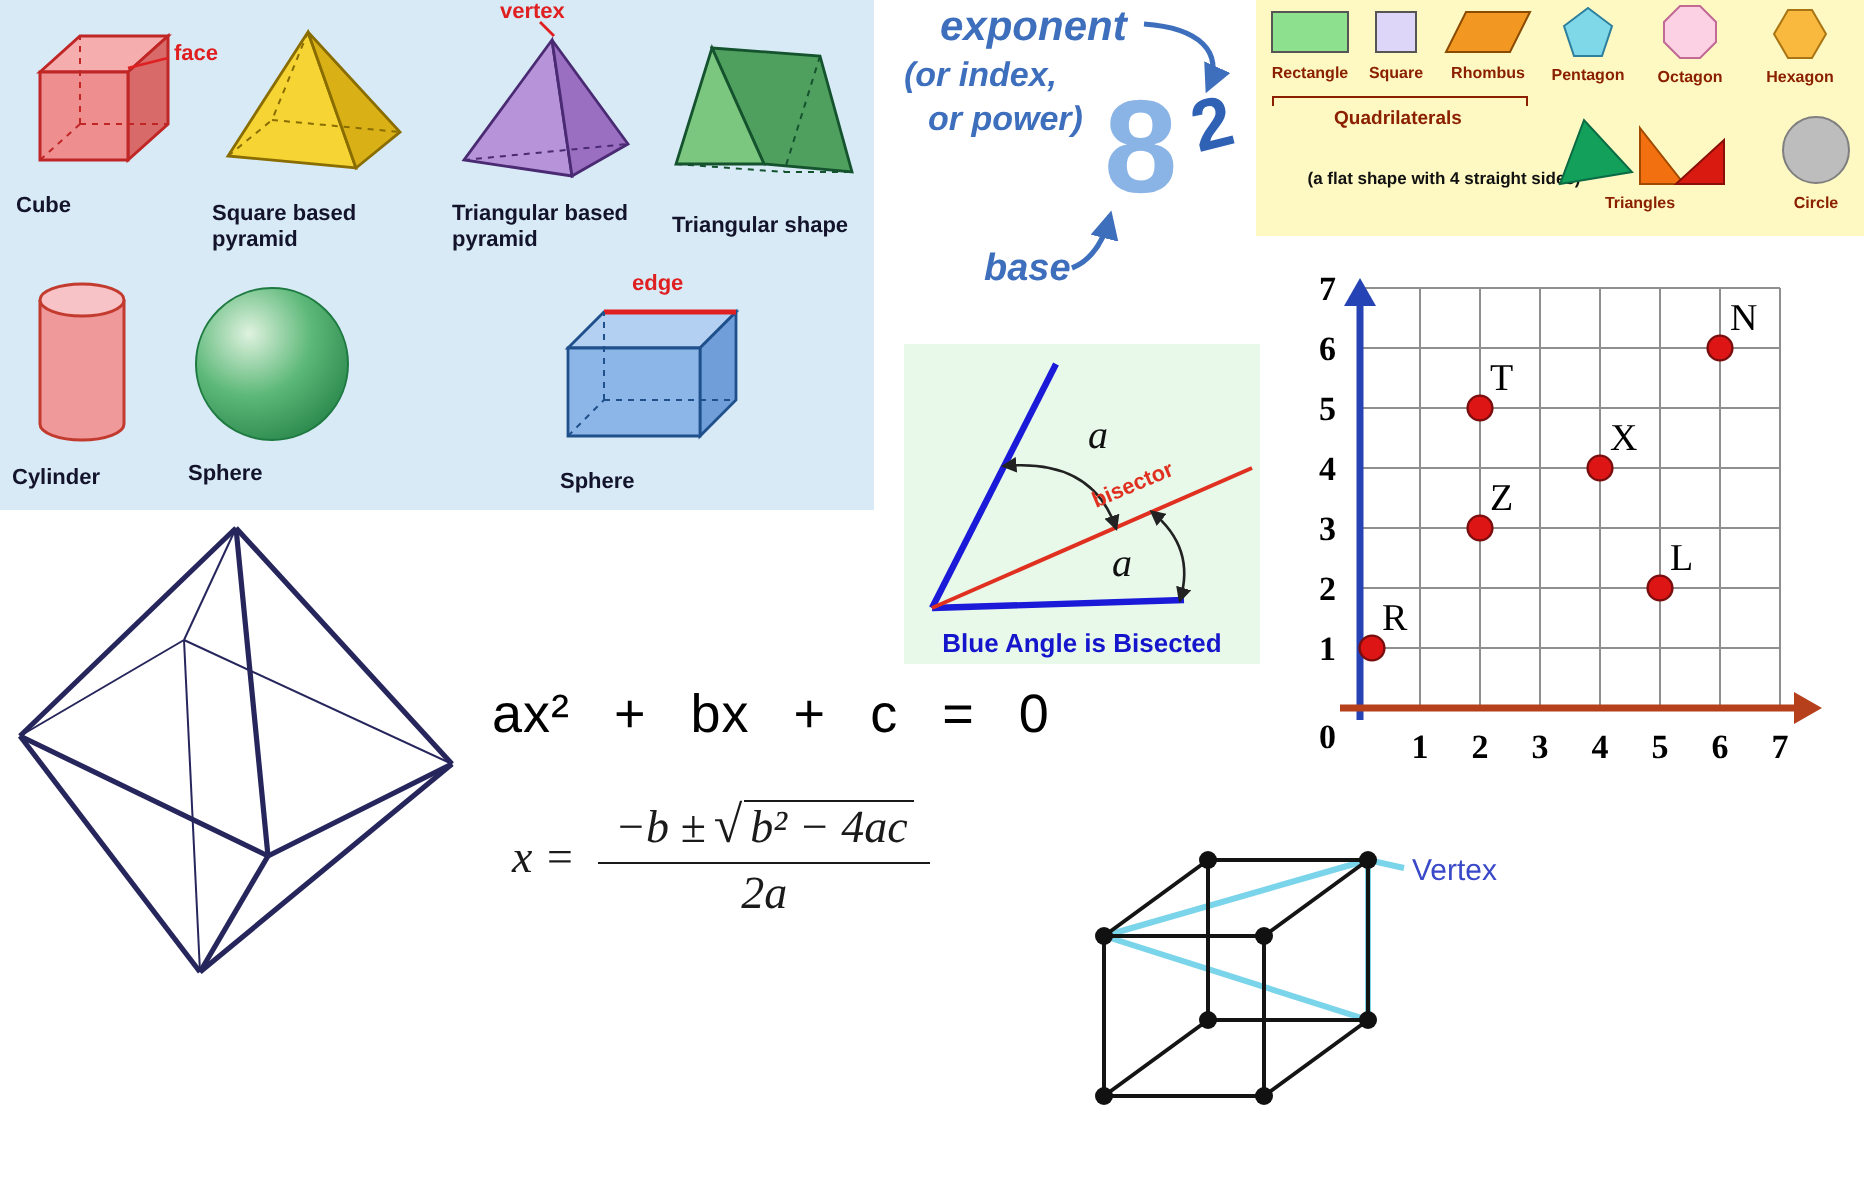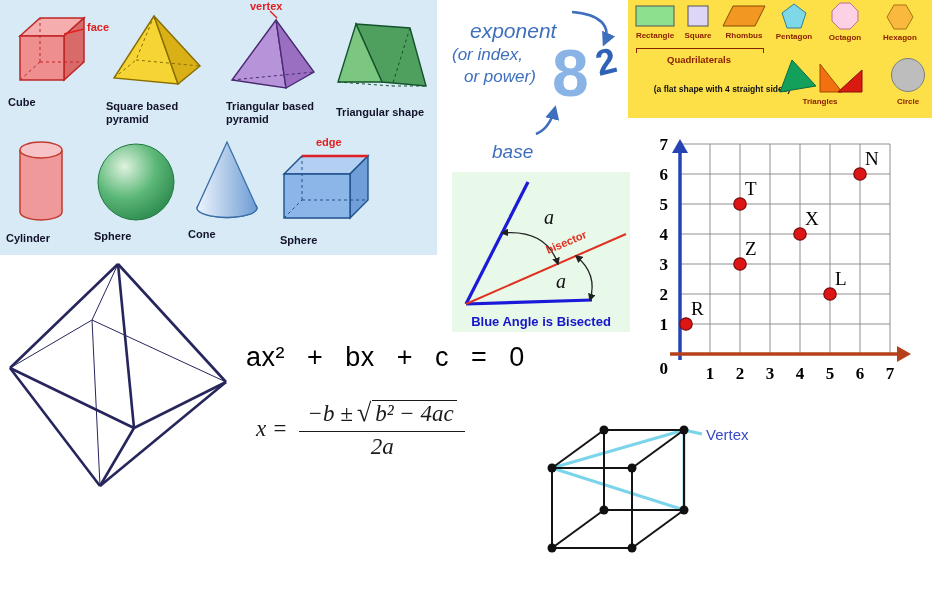--- a/index.html
+++ b/index.html
@@ -8,28 +8,28 @@
   .abs{position:absolute;}
 
   
   .p3d{left:0;top:0;width:437px;height:255px;background:#d7eaf6;}
   .p3d .cell{position:absolute;}
   .slabel{font-size:11px;font-weight:bold;color:#13132b;line-height:1.15;margin-top:2px;}
   .red-ann{position:absolute;color:#e02020;font-weight:bold;font-size:11px;}
 
   
   .exp-panel{left:440px;top:0;width:185px;height:152px;}
-  .exp-blue{color:#3e6fbd;font-weight:normal;margin-top:17px;}
+  .exp-blue{color:#3e6fbd;font-weight:bold;}
   .exp-word{font-size:21px;font-style:italic;}
   .exp-or{font-size:17px;font-style:italic;}
   .exp-8{position:absolute;left:112px;top:40px;font-size:66px;font-weight:bold;color:#8ab4e6;line-height:1;}
   .exp-2{position:absolute;left:156px;top:44px;font-size:36px;font-weight:bold;color:#2f62b5;transform:rotate(-14deg);line-height:1;}
 
   
-  .p2d{left:628px;top:0;width:304px;height:118px;background:#fde047;}
+  .p2d{left:628px;top:0;width:304px;height:118px;background:#fef9c3;}
   .p2d .cell{position:absolute;text-align:center;}
   .ylabel{font-size:8px;font-weight:bold;color:#8b2000;line-height:1.1;}
   .ynote{font-size:8.5px;font-weight:bold;color:#111;}
   .quad-bracket{position:absolute;left:8px;top:48px;width:126px;height:4px;
                 border-top:1.5px solid #8b2000;border-left:1.5px solid #8b2000;border-right:1.5px solid #8b2000;}
 
   
   .pbis{left:452px;top:172px;width:178px;height:160px;background:#e8f8e9;}
   .bis-caption{position:absolute;left:0;top:142px;width:178px;text-align:center;
                color:#1515cc;font-weight:bold;font-size:13px;}
@@ -109,33 +109,20 @@
     </div>
 
     <div class="cell" style="left:6px;top:134px;width:84px">
       <svg width="70" height="92" viewBox="0 0 70 92">
         <path d="M14,16 L14,78 A21,8 0 0 0 56,78 L56,16" fill="#f0999b" stroke="#c23b2e" stroke-width="1.5"></path>
         <ellipse cx="35" cy="16" rx="21" ry="8" fill="#f7c3c6" stroke="#c23b2e" stroke-width="1.5"></ellipse>
       </svg>
       <div class="slabel">Cylinder</div>
     </div>
 
-    <div class="cell" style="left:188px;top:136px;width:82px">
-      <svg width="78" height="86" viewBox="0 0 78 86">
-        <defs>
-          <linearGradient id="coneGrad" x1="0" y1="0" x2="1" y2="0">
-            <stop offset="0%" stop-color="#eef5fc"></stop>
-            <stop offset="100%" stop-color="#6d9bd4"></stop>
-          </linearGradient>
-        </defs>
-        <ellipse cx="39" cy="72" rx="30" ry="9.5" fill="#cfe2f6" stroke="#3a6ea8" stroke-width="1.3"></ellipse>
-        <path d="M39,6 L9,72 A30,9.5 0 0 0 69,72 Z" fill="url(#coneGrad)" stroke="#3a6ea8" stroke-width="1.3"></path>
-      </svg>
-      <div class="slabel">Cone</div>
-    </div>
 
     <div class="cell" style="left:280px;top:148px;width:112px">
       <svg width="108" height="80" viewBox="0 0 108 80">
         <polygon points="4,26 22,8 88,8 70,26" fill="#b3d0f2" stroke="#20508c" stroke-width="1.4"></polygon>
         <polygon points="70,26 88,8 88,52 70,70" fill="#6f9ed8" stroke="#20508c" stroke-width="1.4"></polygon>
         <polygon points="4,26 70,26 70,70 4,70" fill="#8cb6e8" stroke="#20508c" stroke-width="1.4"></polygon>
         <line x1="22" y1="8" x2="88" y2="8" stroke="#e02020" stroke-width="2.5"></line>
         <line x1="4" y1="70" x2="22" y2="52" stroke="#20508c" stroke-width="1" stroke-dasharray="3,3"></line>
         <line x1="22" y1="52" x2="22" y2="8" stroke="#20508c" stroke-width="1" stroke-dasharray="3,3"></line>
         <line x1="22" y1="52" x2="88" y2="52" stroke="#20508c" stroke-width="1" stroke-dasharray="3,3"></line>

